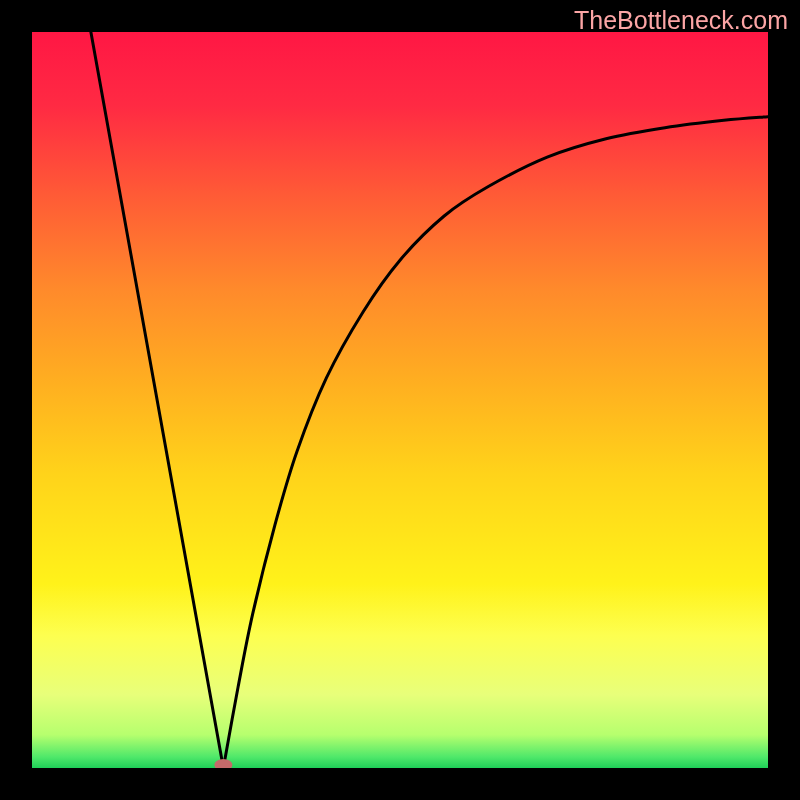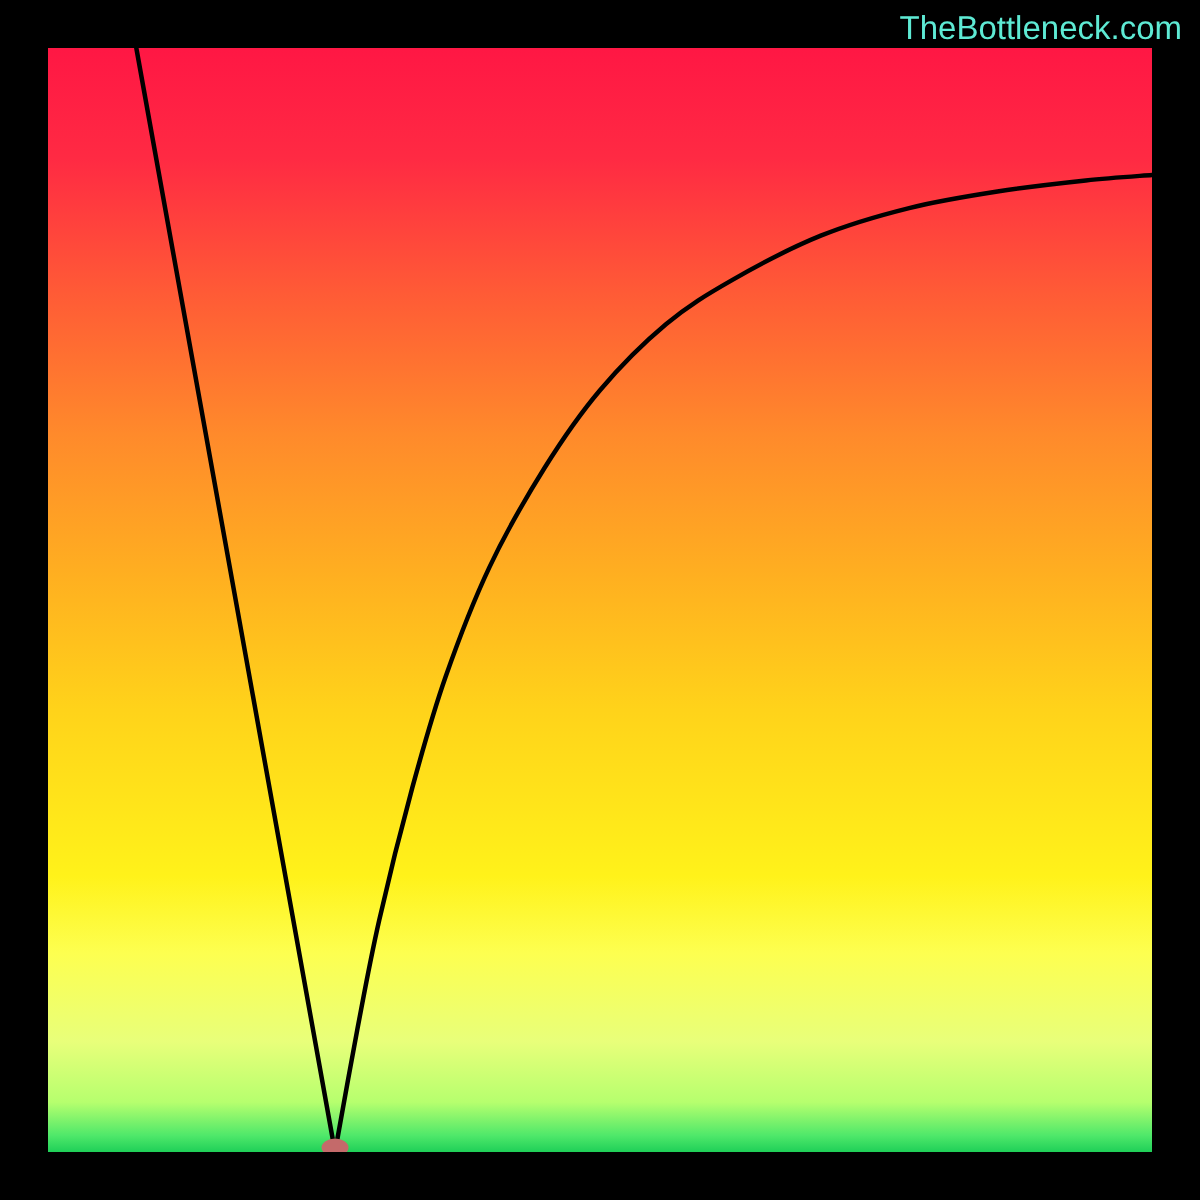--- a/index.html
+++ b/index.html
@@ -16,23 +16,23 @@
     left: 32px;
     top: 32px;
     width: 736px;
     height: 736px;
     overflow: hidden;
   }
   .watermark {
     position: absolute;
     top: 6px;
     right: 12px;
-    font-size: 22px;
+    font-size: 25px;
     font-weight: 500;
-    color: #5eead4;
+    color: #fca5a5;
     font-family: Arial, Helvetica, sans-serif;
     z-index: 10;
   }
   svg {
     display: block;
   }
 </style>
 </head>
 <body>
 

